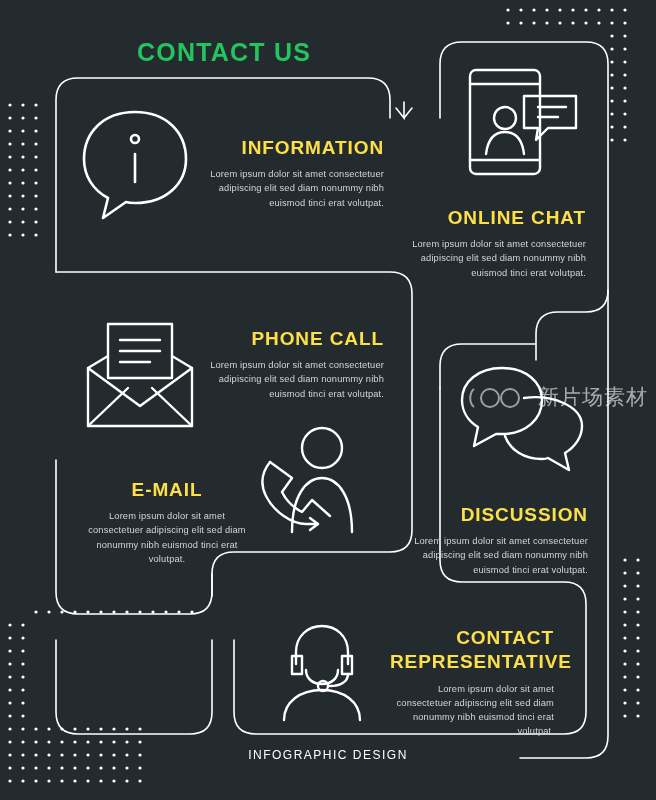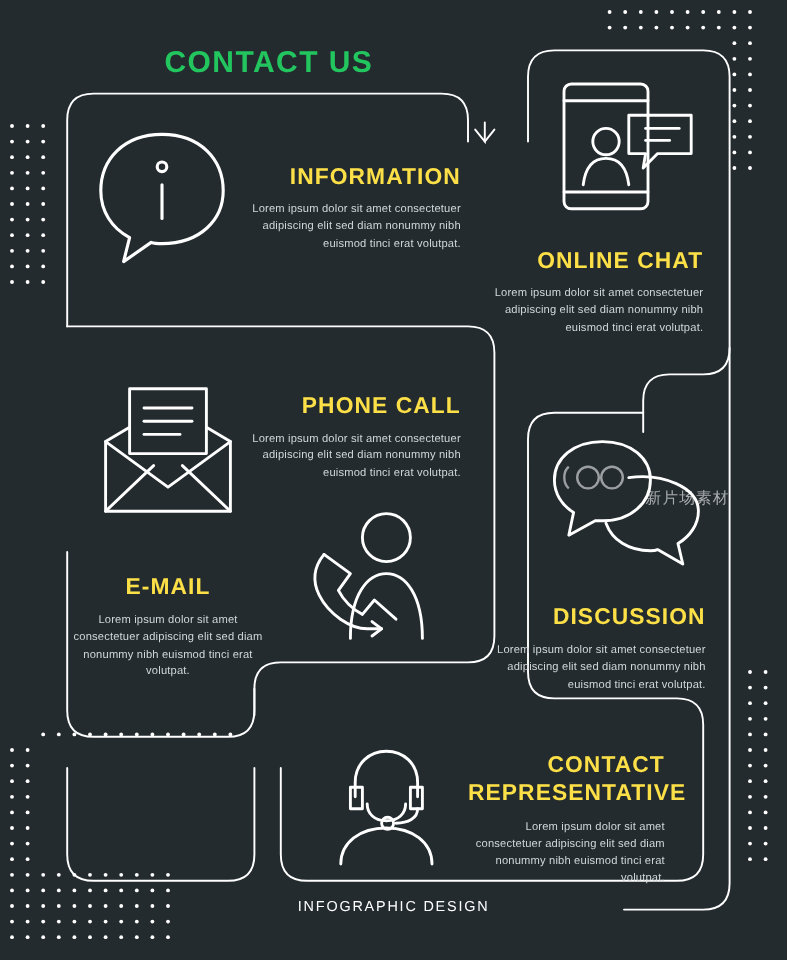--- a/index.html
+++ b/index.html
@@ -54,25 +54,24 @@
     width: 656px;
     text-align: center;
     font-size: 12px;
     letter-spacing: 1.5px;
     color: #ffffff;
   }
   .wm {
     position: absolute;
     left: 466px;
     top: 383px;
-    font-size: 13px;
+    font-size: 21px;
     color: rgba(255,255,255,0.60);
     letter-spacing: 1px;
     font-family: Liberation Mono, monospace;
-    margin-top: 23px;
   }
   .wm-logo {
     position: absolute;
     left: 466px;
     top: 385px;
   }
 </style>
 </head>
 <body>
 
@@ -351,21 +350,21 @@
       <path d="M44 22 L 84 22"></path>
       <path d="M44 33 L 84 33"></path>
       <path d="M44 44 L 74 44"></path>
       <path d="M12 50 L 32 38"></path>
       <path d="M116 50 L 96 38"></path>
       <path d="M12 50 L 12 108 L 116 108 L 116 50 L 64 88 Z"></path>
       <path d="M12 108 L 52 70"></path>
       <path d="M116 108 L 76 70"></path>
     </svg>
   </div>
-  <div class="block center-text" style="left:58px; top:478px; width:164px;">
+  <div class="block center-text" style="left:58px; top:478px; width:164px;padding-left:27px;">
     <div class="heading">E-MAIL</div>
     <div class="body-text" style="margin-top:7px;">Lorem ipsum dolor sit amet consectetuer adipiscing elit sed diam nonummy nibh euismod tinci erat volutpat.</div>
   </div>
 
   <div class="block" style="left:456px; top:362px; width:132px; height:114px;">
     <svg width="132" height="114" viewBox="0 0 132 114" fill="none" stroke="#ffffff" stroke-width="2.4" stroke-linecap="round" stroke-linejoin="round">
       <path d="M46 6 C 22 6 6 20 6 38 C 6 49 12 59 22 65 L 18 84 L 40 72 C 42 72 44 72 46 72 C 70 72 86 57 86 38 C 86 20 70 6 46 6 Z"></path>
       <path d="M68 36 C 96 32 126 44 126 64 C 126 75 119 85 109 91 L 113 108 L 92 96 C 90 97 88 97 86 97 C 68 97 54 88 49 74"></path>
     </svg>
   </div>

